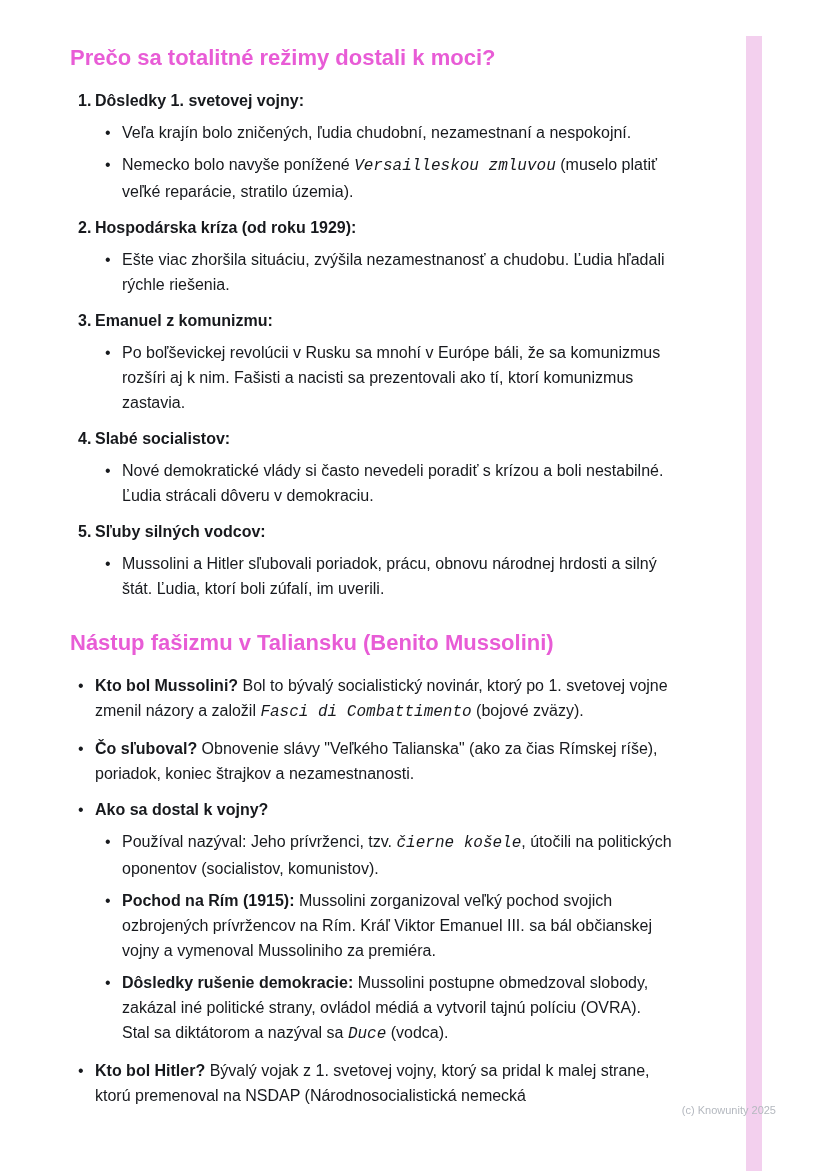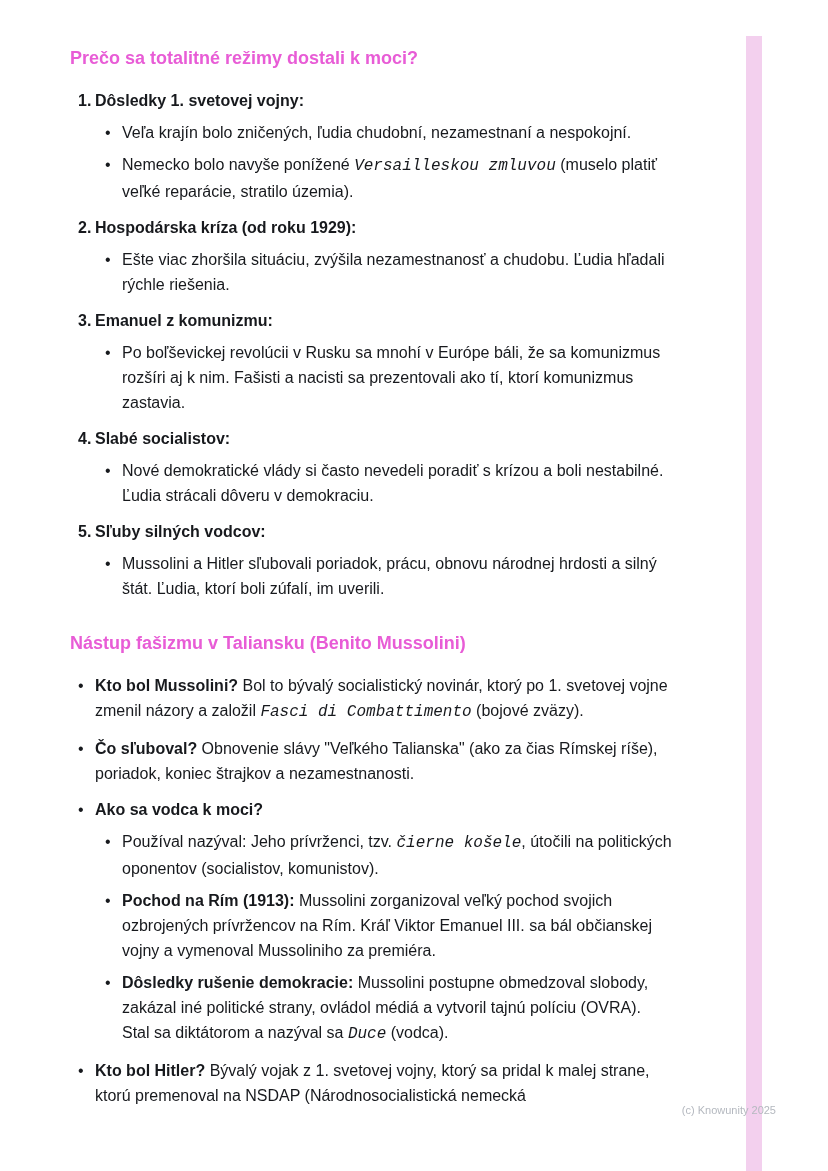--- a/index.html
+++ b/index.html
@@ -23,21 +23,21 @@
   .watermark{
     position:absolute;top:1103px;right:52px;
     font-size:11px;line-height:14px;color:var(--c-watermark);z-index:3;
   }
   .content{
     position:absolute;left:70px;top:44px;width:602px;
     font-size:16px;line-height:25px;z-index:2;
   }
   .section-title{
     margin:28px 0 16px 0;
-    font-size:18px;line-height:28px;font-weight:700;
+    font-size:22px;line-height:28px;font-weight:700;
     color:var(--c-heading);
   }
   .section-title.first{margin-top:0;}
   .num-item{display:flex;padding-left:8px;margin-top:11px;}
   .num-marker{flex:none;width:17px;font-weight:700;}
   .num-children{margin-left:25px;}
   .bullet{position:relative;padding-left:27px;margin-top:7px;}
   .bullet.top{padding-left:25px;margin-top:11px;}
   .dot{position:absolute;left:10px;top:0;}
   .bullet.top > .dot{left:8px;}
@@ -83,21 +83,21 @@
     <div class="num-item">
       <span class="num-marker">5.</span>
       <div class="num-text"><span class="b ">Sľuby silných vodcov:</span></div>
     </div>
     <div class="num-children">
       <div class="bullet"><span class="dot">•</span><span>Mussolini a Hitler sľubovali poriadok, prácu, obnovu národnej hrdosti a silný štát. Ľudia, ktorí boli zúfalí, im uverili.</span></div>
     </div>
     <h2 class="section-title">Nástup fašizmu v Taliansku (Benito Mussolini)</h2>
     <div class="bullet top"><span class="dot">•</span><span class="b ">Kto bol Mussolini?</span><span> Bol to bývalý socialistický novinár, ktorý po 1. svetovej vojne zmenil názory a založil </span><span class="i">Fasci di Combattimento</span><span> (bojové zväzy).</span></div>
     <div class="bullet top"><span class="dot">•</span><span class="b ">Čo sľuboval?</span><span> Obnovenie slávy "Veľkého Talianska" (ako za čias Rímskej ríše), poriadok, koniec štrajkov a nezamestnanosti.</span></div>
-    <div class="bullet top"><span class="dot">•</span><span class="b ">Ako sa vodca k moci?</span><div class="children">
+    <div class="bullet top"><span class="dot">•</span><span class="b ">Ako sa dostal k vojny?</span><div class="children">
         <div class="bullet"><span class="dot">•</span><span>Používal nazýval: Jeho prívrženci, tzv. </span><span class="i">čierne košele</span><span>, útočili na politických oponentov (socialistov, komunistov).</span></div>
-        <div class="bullet"><span class="dot">•</span><span class="b ">Pochod na Rím (1913):</span><span> Mussolini zorganizoval veľký pochod svojich ozbrojených prívržencov na Rím. Kráľ Viktor Emanuel III. sa bál občianskej vojny a vymenoval Mussoliniho za premiéra.</span></div>
+        <div class="bullet"><span class="dot">•</span><span class="b ">Pochod na Rím (1915):</span><span> Mussolini zorganizoval veľký pochod svojich ozbrojených prívržencov na Rím. Kráľ Viktor Emanuel III. sa bál občianskej vojny a vymenoval Mussoliniho za premiéra.</span></div>
         <div class="bullet"><span class="dot">•</span><span class="b ">Dôsledky rušenie demokracie:</span><span> Mussolini postupne obmedzoval slobody, zakázal iné politické strany, ovládol médiá a vytvoril tajnú políciu (OVRA). Stal sa diktátorom a nazýval sa </span><span class="i">Duce</span><span> (vodca).</span></div>
       </div></div>
     <div class="bullet top"><span class="dot">•</span><span class="b ">Kto bol Hitler?</span><span> Bývalý vojak z 1. svetovej vojny, ktorý sa pridal k malej strane, ktorú premenoval na NSDAP (Národnosocialistická nemecká</span></div>
   </main>
 
 <div class="watermark">(c) Knowunity 2025</div>
 
 </body></html>

